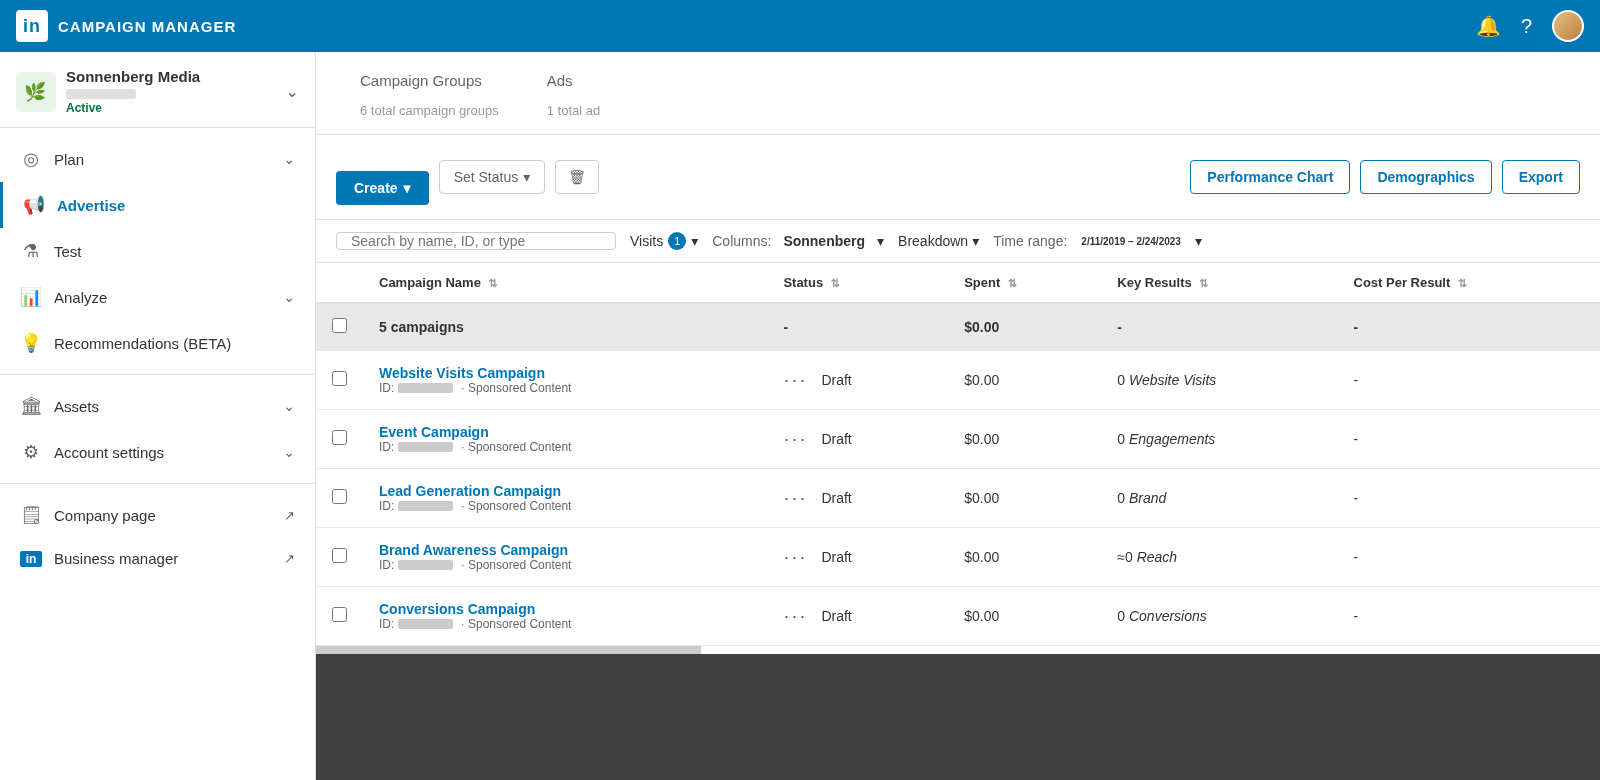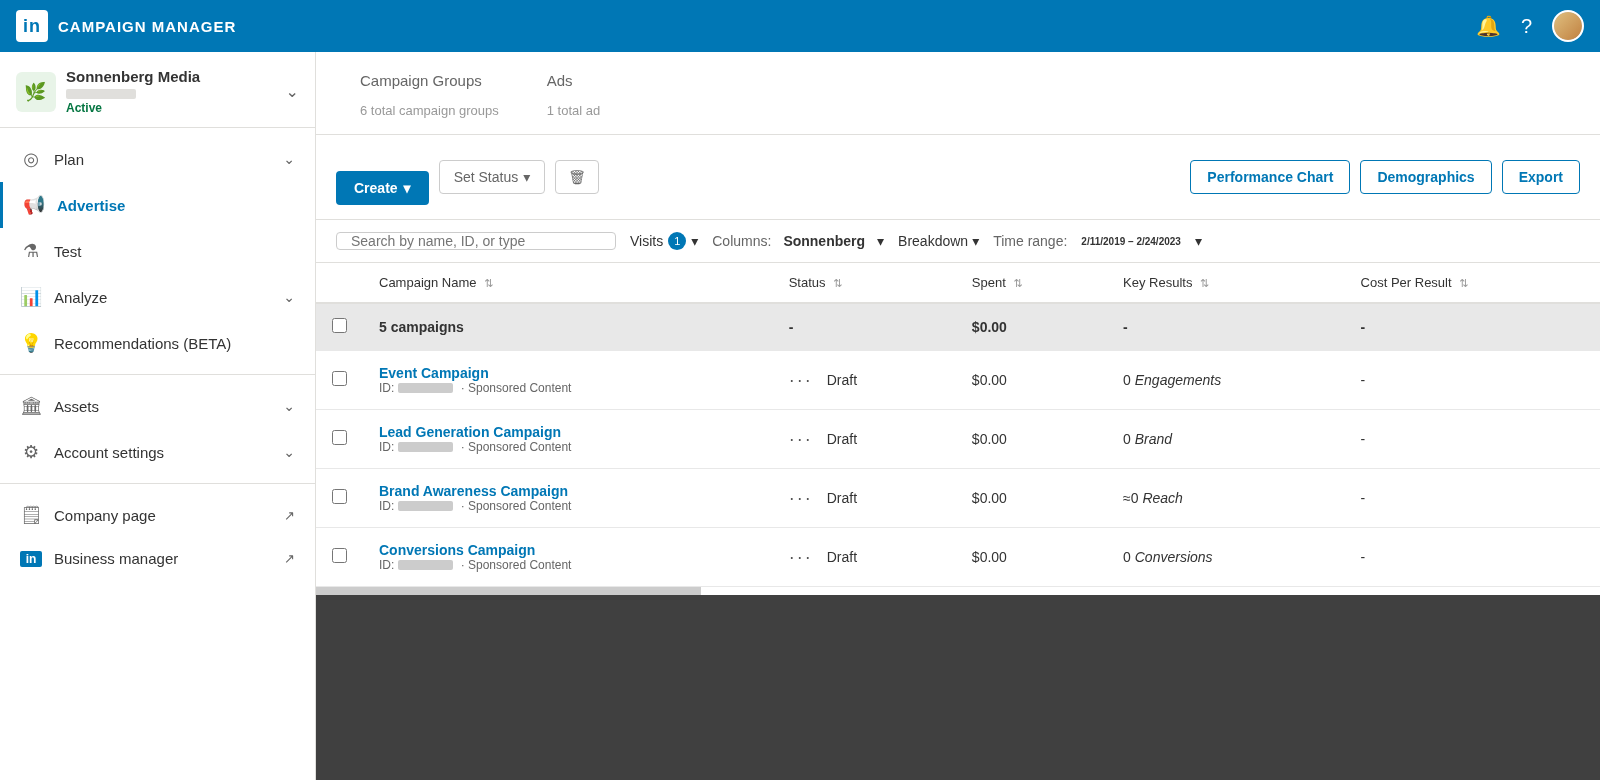--- a/index.html
+++ b/index.html
@@ -255,21 +255,21 @@
       width: 100%;
       border-collapse: collapse;
     }
     thead tr {
       border-bottom: 2px solid #e0dfdc;
     }
     th {
       padding: 12px 16px;
       text-align: left;
       font-size: 13px;
-      font-weight: 400;
+      font-weight: 700;
       color: #333;
       white-space: nowrap;
     }
     th .sort-arrows { color: #999; font-size: 11px; margin-left: 4px; }
     td {
       padding: 14px 16px;
       border-bottom: 1px solid #e8e8e8;
       font-size: 14px;
       color: #333;
     }
@@ -466,20 +466,39 @@
 
           <tr class="tr-summary">
             <td class="cb-col"><input type="checkbox" style=""></td>
             <td>5 campaigns</td>
             <td>-</td>
             <td>$0.00</td>
             <td>-</td>
             <td>-</td>
           </tr>
 
+        <tr>
+    <td class="cb-col"><input type="checkbox" style=""></td>
+    <td>
+      <a href="#" class="campaign-link">Website Visits Campaign</a>
+      <div class="campaign-sub">
+        ID: <span class="id-blur"></span>
+        &nbsp;·&nbsp;Sponsored Content
+      </div>
+    </td>
+    <td>
+      <div style="display:flex;align-items:center;gap:14px;">
+        <span class="dots-menu">···</span>
+        <span>Draft</span>
+      </div>
+    </td>
+    <td>$0.00</td>
+    <td>0 <span class="key-result-italic">Website Visits</span></td>
+    <td>-</td>
+  </tr>
             <tr>
     <td class="cb-col"><input type="checkbox" style=""></td>
     <td>
       <a href="#" class="campaign-link">Event Campaign</a>
       <div class="campaign-sub">
         ID: <span class="id-blur"></span>
         &nbsp;·&nbsp;Sponsored Content
       </div>
     </td>
     <td>

